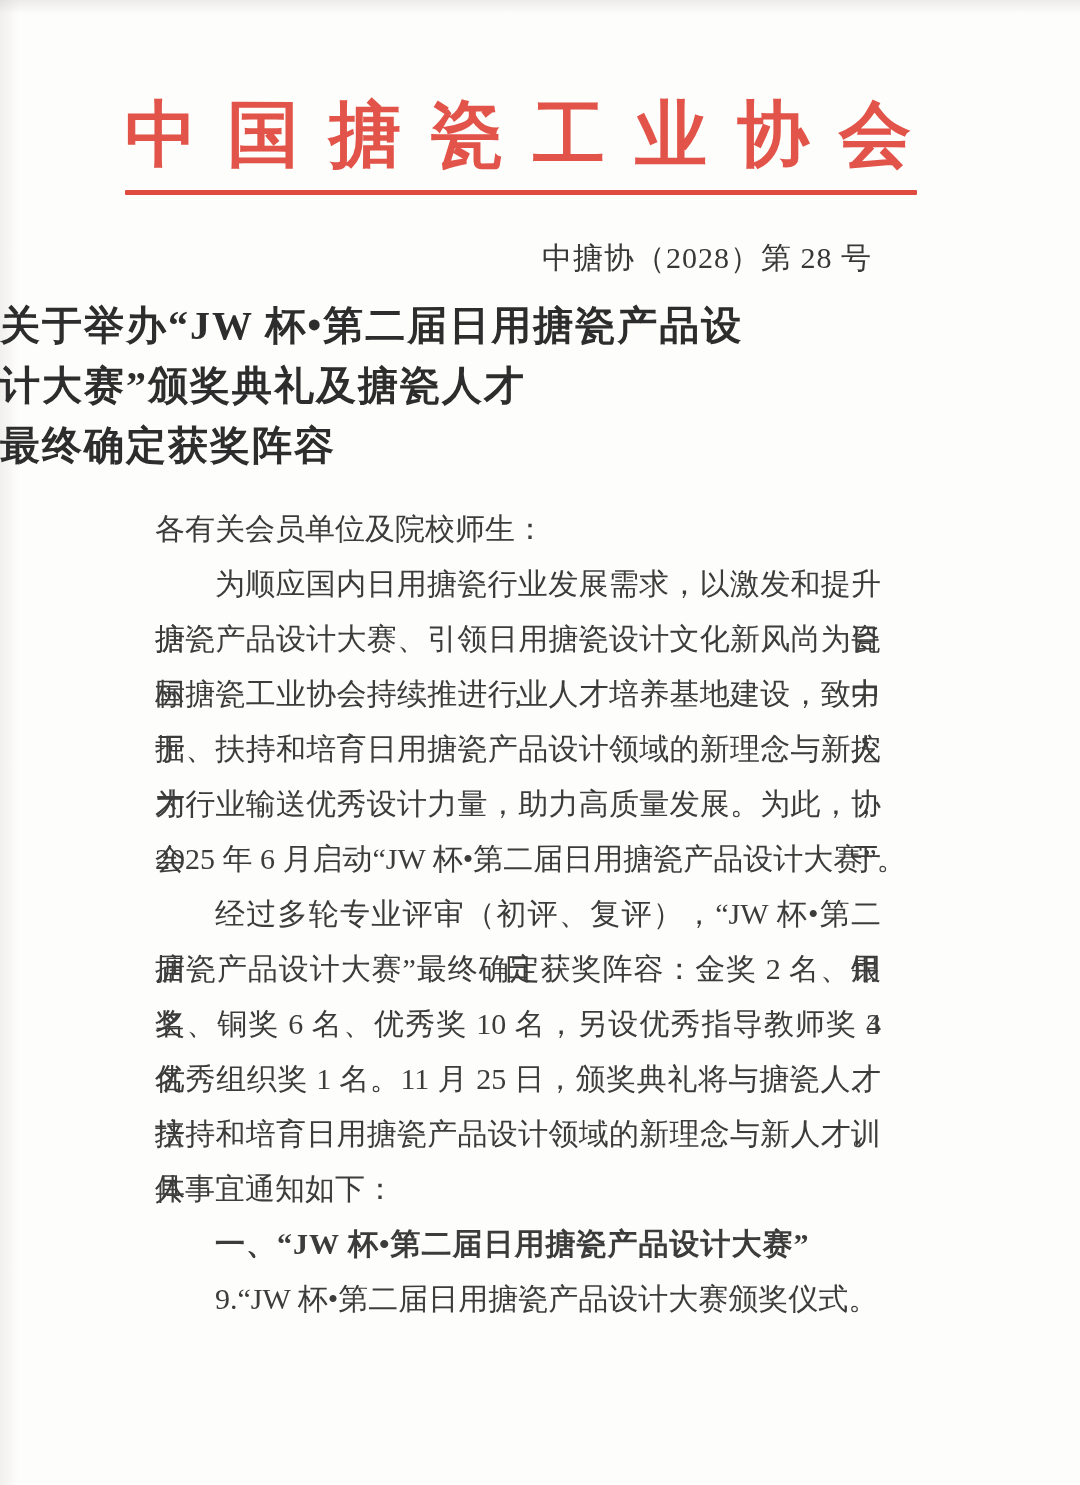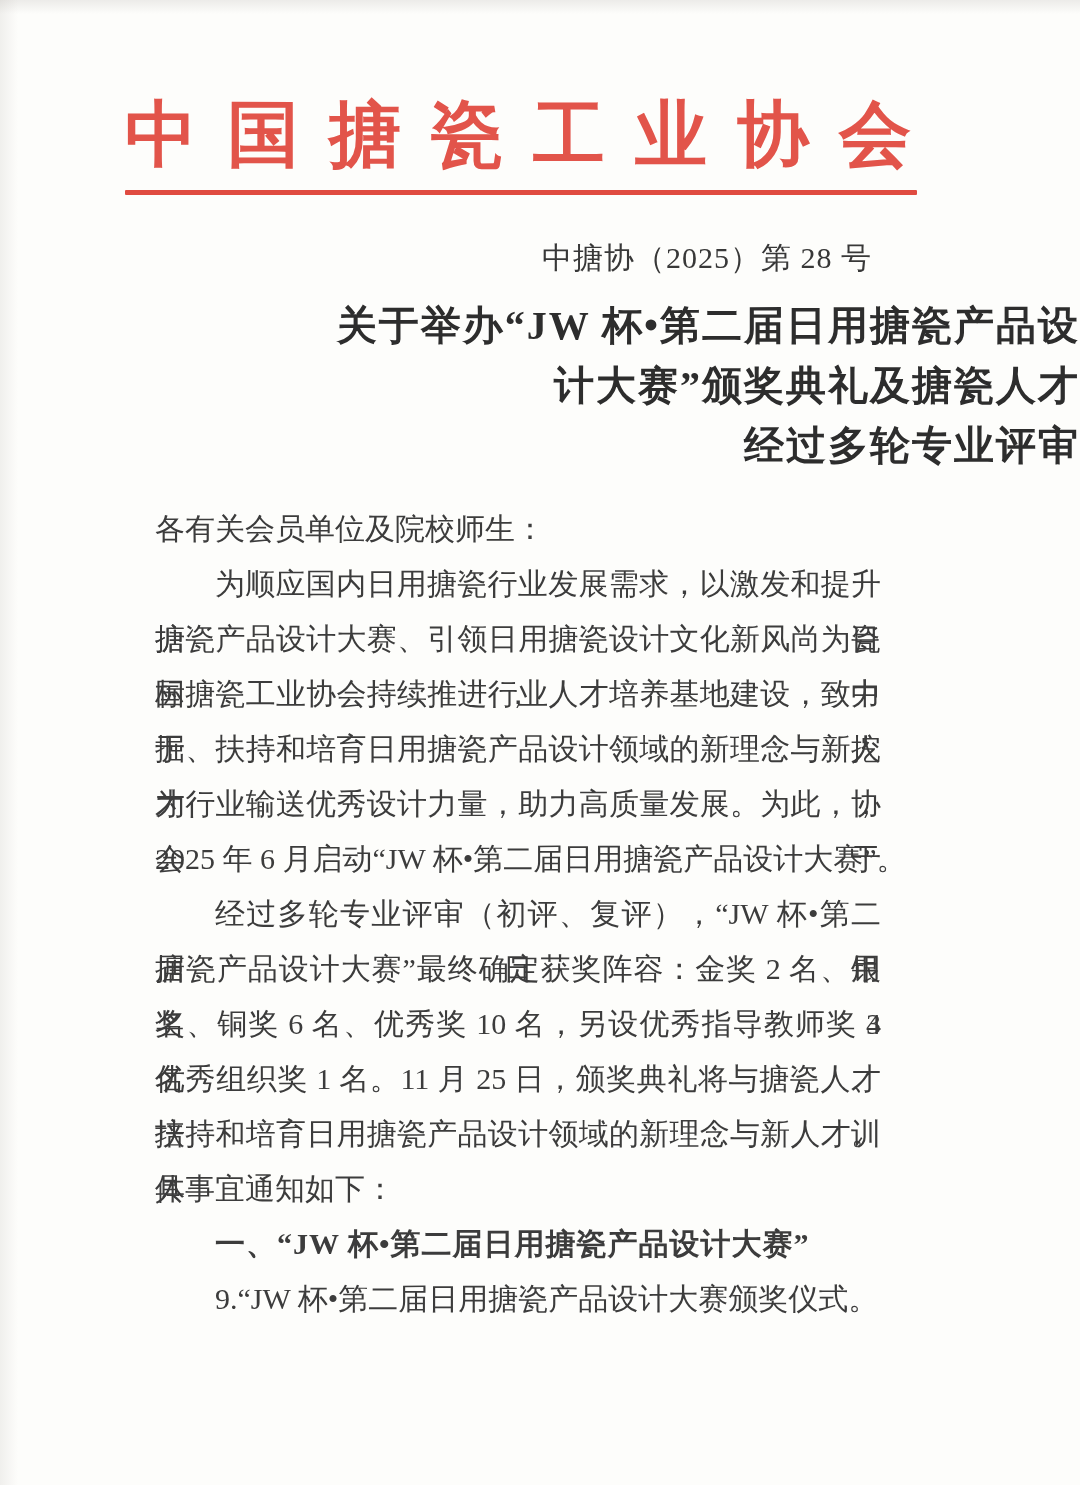--- a/index.html
+++ b/index.html
@@ -46,21 +46,21 @@
     position:absolute;
     top:238px; right:208px;
     font-size:30px;
     letter-spacing:1px;
     color:#383838;
   }
   .title{
     position:absolute;
     left:0; top:296px;
     width:1080px;
-    text-align:right;
+    text-align:left;
     font-size:40px;
     font-weight:bold;
     line-height:60px;
     letter-spacing:2px;
     color:var(--title-ink);
   }
   .body{
     position:absolute;
     left:155px; top:501px;
     width:726px;
@@ -90,26 +90,26 @@
       <span class="org-char">搪</span>
       <span class="org-char">瓷</span>
       <span class="org-char">工</span>
       <span class="org-char">业</span>
       <span class="org-char">协</span>
       <span class="org-char">会</span>
     </div>
 
   <div class="red-rule"></div>
 
-  <div class="doc-no">中搪协（2025）第 28 号</div>
+  <div class="doc-no">中搪协（2028）第 28 号</div>
 
   <div class="title">
       <div class="title-line">关于举办“JW 杯•第二届日用搪瓷产品设</div>
       <div class="title-line">计大赛”颁奖典礼及搪瓷人才</div>
-      <div class="title-line">经过多轮专业评审</div>
+      <div class="title-line">最终确定获奖阵容</div>
     </div>
 
   <div class="body">
       <div class="line">各有关会员单位及院校师生：</div>
       <div class="line fill indent">为顺应国内日用搪瓷行业发展需求，以激发和提升搪瓷</div>
       <div class="line fill">搪瓷产品设计大赛、引领日用搪瓷设计文化新风尚为目标，中</div>
       <div class="line fill">国搪瓷工业协会持续推进行业人才培养基地建设，致力于挖</div>
       <div class="line fill">掘、扶持和培育日用搪瓷产品设计领域的新理念与新人才，</div>
       <div class="line fill">为行业输送优秀设计力量，助力高质量发展。为此，协会于</div>
       <div class="line">2025 年 6 月启动“JW 杯•第二届日用搪瓷产品设计大赛”。</div>

